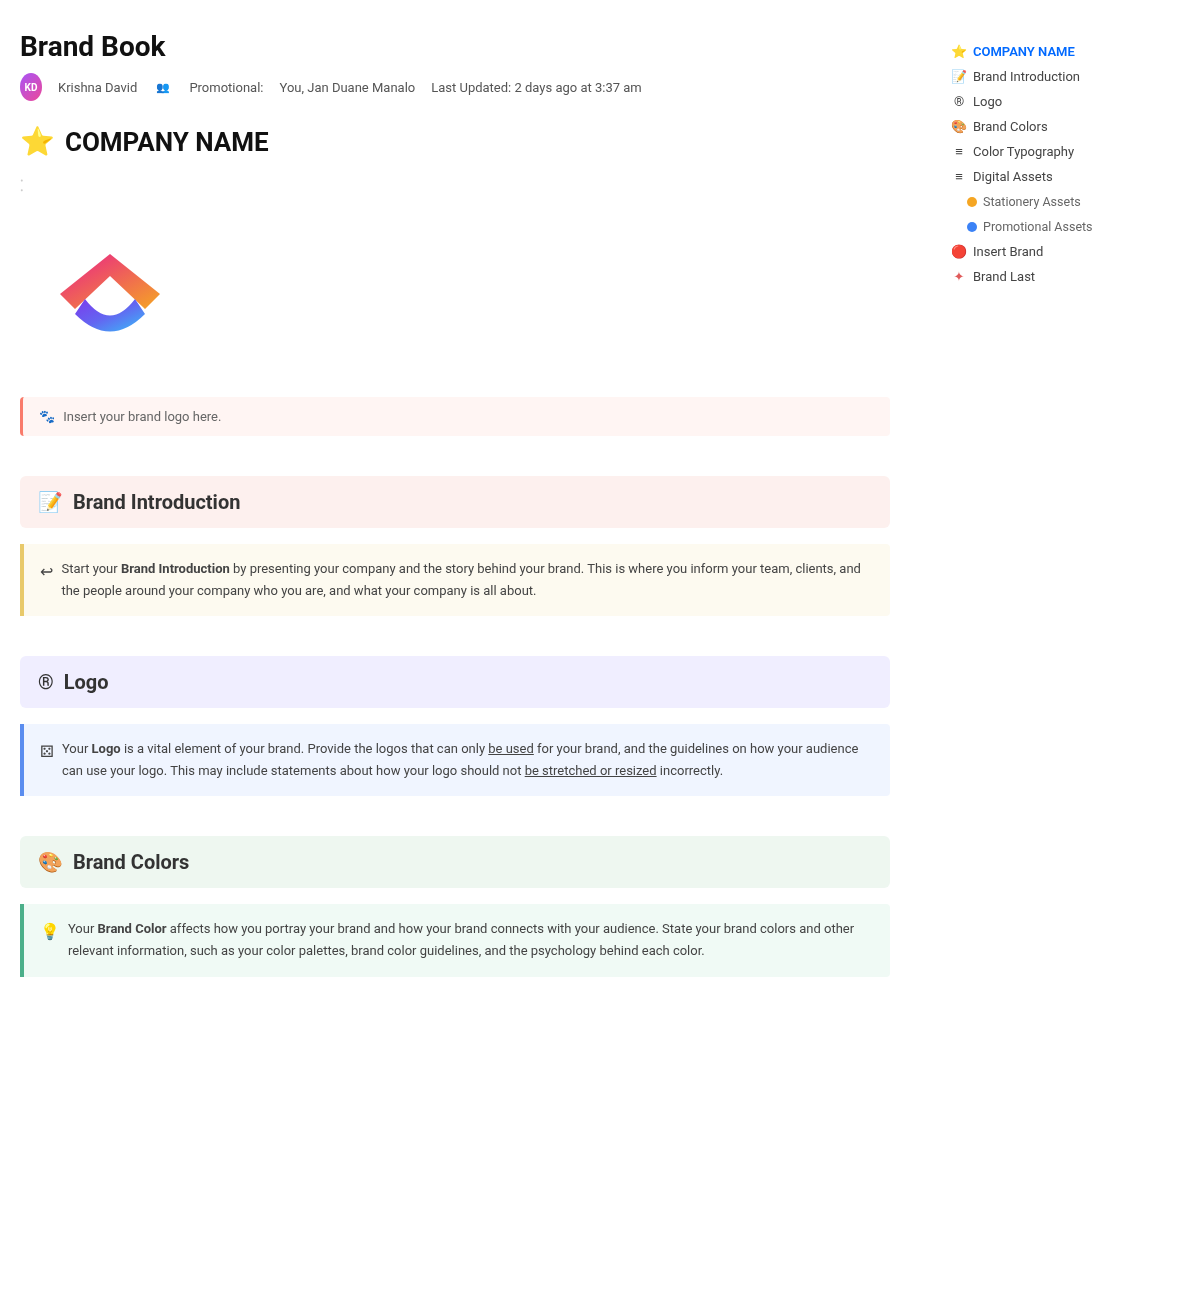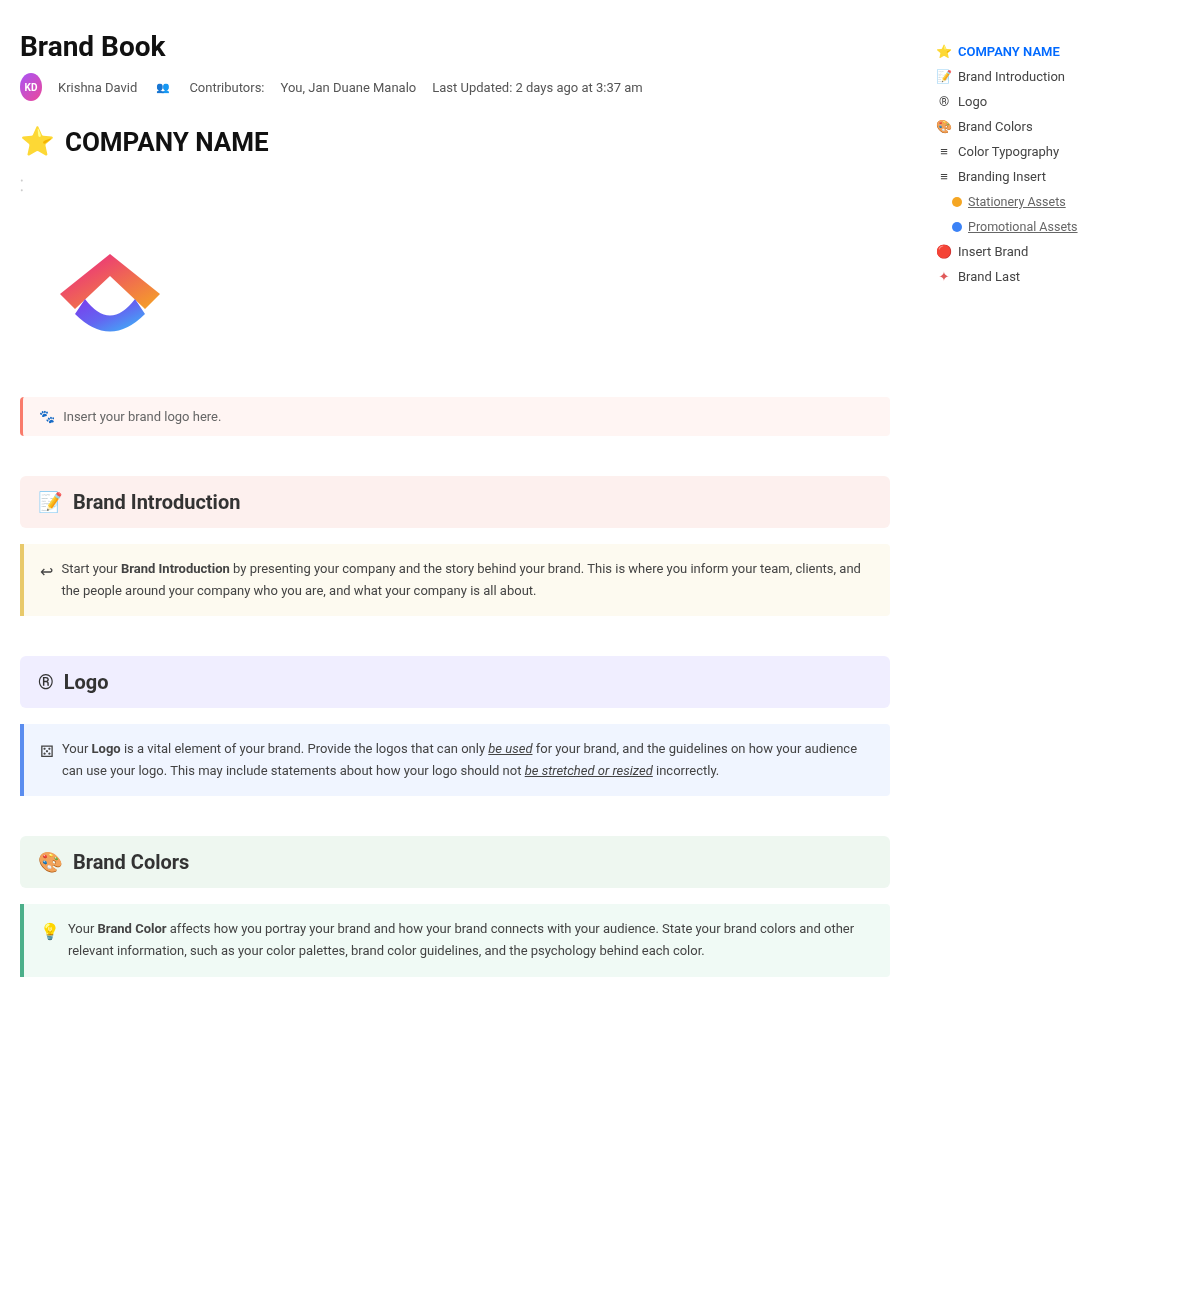--- a/index.html
+++ b/index.html
@@ -7,21 +7,21 @@
       font-family: -apple-system, BlinkMacSystemFont, 'Segoe UI', Roboto, sans-serif;
       background: #fff;
       color: #333;
       font-size: 14px;
     }
     .layout {
       display: flex;
       max-width: 1200px;
       margin: 0 auto;
       padding: 30px 20px;
-      gap: 40px;
+      gap: 55px;
     }
     .main-content {
       flex: 1;
       max-width: 870px;
     }
     .sidebar {
       width: 200px;
       flex-shrink: 0;
       padding-top: 10px;
     }
@@ -140,21 +140,21 @@
       border-left-color: #4caf8a;
       background: #f0faf5;
     }
     .callout-icon {
       float: left;
       margin-right: 8px;
       font-size: 16px;
     }
     .callout-text { overflow: hidden; }
     strong { font-weight: 700; }
-    .underline { text-decoration: underline; font-style: italic; }
+    .underline { text-decoration: underline; }
 
     
     .sidebar-item {
       display: flex;
       align-items: center;
       gap: 6px;
       padding: 4px 6px;
       border-radius: 4px;
       font-size: 13px;
       cursor: pointer;
@@ -162,21 +162,20 @@
       margin-bottom: 2px;
     }
     .sidebar-item.active {
       color: #0069ff;
       font-weight: 600;
     }
     .sidebar-item.sub {
       padding-left: 22px;
       font-size: 12.5px;
       color: #666;
-      text-decoration: underline;
     }
     .sidebar-dot {
       width: 10px;
       height: 10px;
       border-radius: 50%;
       flex-shrink: 0;
     }
     .sidebar-icon {
       font-size: 13px;
       width: 16px;
@@ -195,21 +194,21 @@
 
 <div class="layout">
   <div class="main-content">
 
     <h1 class="page-title">Brand Book</h1>
 
     <div class="meta-row">
       <span class="avatar">KD</span>
       <span>Krishna David</span>
       <span class="contributors-icon">👥</span>
-      <span>Contributors:</span>
+      <span>Promotional:</span>
       <span>You, Jan Duane Manalo</span>
       <span>Last Updated: 2 days ago at 3:37 am</span>
     </div>
 
     <div class="company-name-section">
       <div class="company-name-heading">
         <span class="star-icon">⭐</span>
         <span>COMPANY NAME</span>
       </div>
 
@@ -305,21 +304,21 @@
       <span>Brand Colors</span>
     </div>
 
     <div class="sidebar-item">
       <span class="sidebar-icon">≡</span>
       <span>Color Typography</span>
     </div>
 
     <div class="sidebar-item">
       <span class="sidebar-icon">≡</span>
-      <span>Branding Insert</span>
+      <span>Digital Assets</span>
     </div>
 
     <div class="sidebar-item sub">
       <span class="sidebar-dot" style="background: #f5a623;"></span>
       <span>Stationery Assets</span>
     </div>
 
     <div class="sidebar-item sub">
       <span class="sidebar-dot" style="background: #3b82f6;"></span>
       <span>Promotional Assets</span>

